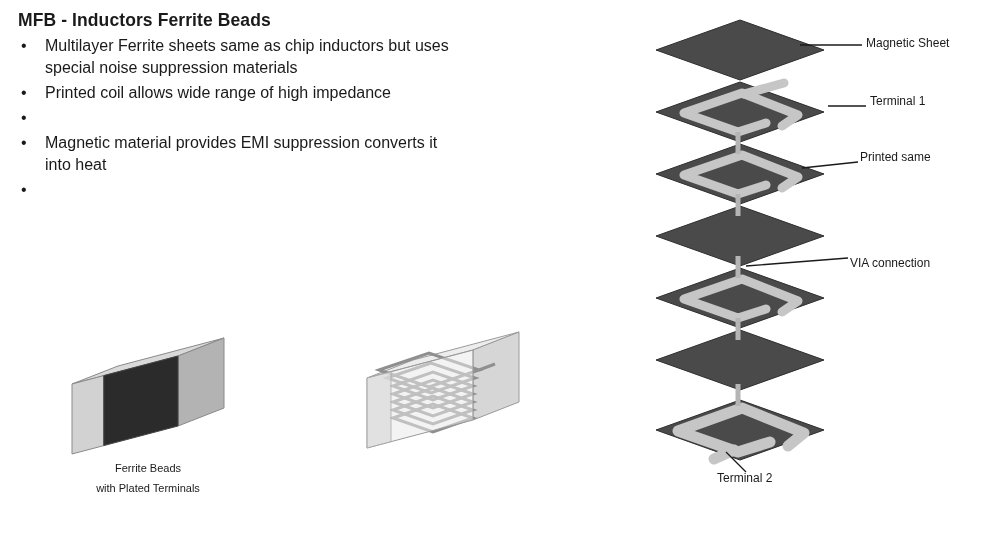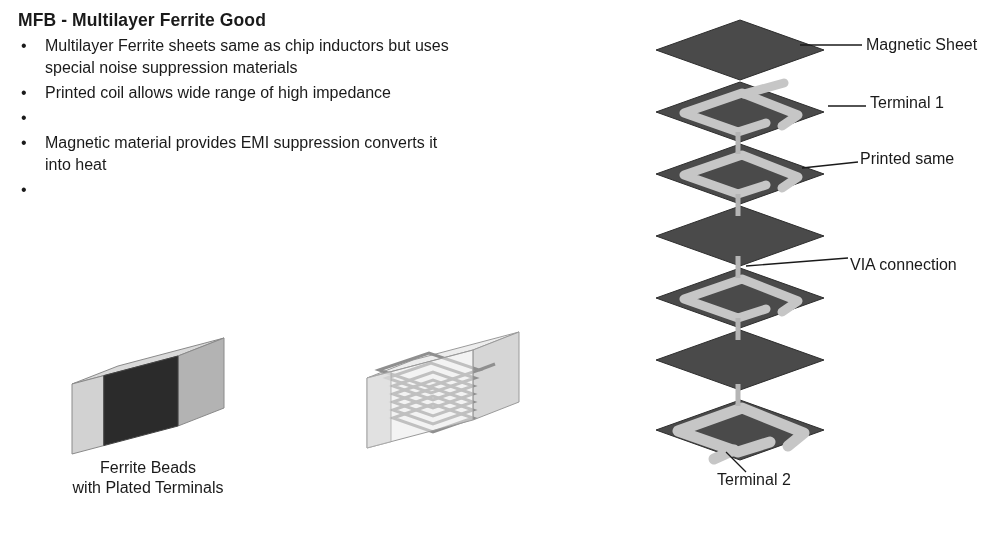--- a/index.html
+++ b/index.html
@@ -16,37 +16,37 @@
   .bullets{
     position:absolute;left:18px;top:35px;width:612px;
     margin:0;padding:0;list-style:none;
   }
   .bullet{display:flex;font-size:16px;line-height:22px;margin:0 0 3px 0}
   .dot{flex:0 0 24px;width:24px;padding-left:3px}
   .btext{white-space:pre-line}
   .fig{position:absolute}
   .caption{
     position:absolute;text-align:center;
-    font-size:16px;line-height:20px;white-space:pre-line;
+    font-size:11px;line-height:20px;white-space:pre-line;
   }
   .cap1{left:33px;top:458px;width:230px}
   .cap2{left:330px;top:455px;width:234px}
-  .stack-label{position:absolute;font-size:16px;white-space:nowrap}
+  .stack-label{position:absolute;font-size:12px;white-space:nowrap}
   .lbl-magnetic{left:866px;top:36px}
   .lbl-term1{left:870px;top:94px}
   .lbl-coil{left:860px;top:150px}
   .lbl-via{left:850px;top:256px}
   .lbl-term2{left:717px;top:471px}
 </style>
 </head>
 <body>
 
 <div class="slide">
 
-  <div class="title">MFB - Multilayer Ferrite Good</div>
+  <div class="title">MFB - Inductors Ferrite Beads</div>
 
   <ul class="bullets">
     <li class="bullet">
       <span class="dot">•</span>
       <span class="btext">Multilayer Ferrite sheets same as chip inductors but uses
 special noise suppression materials</span>
     </li>
     <li class="bullet">
       <span class="dot">•</span>
       <span class="btext">Printed coil allows wide range of high impedance</span>

